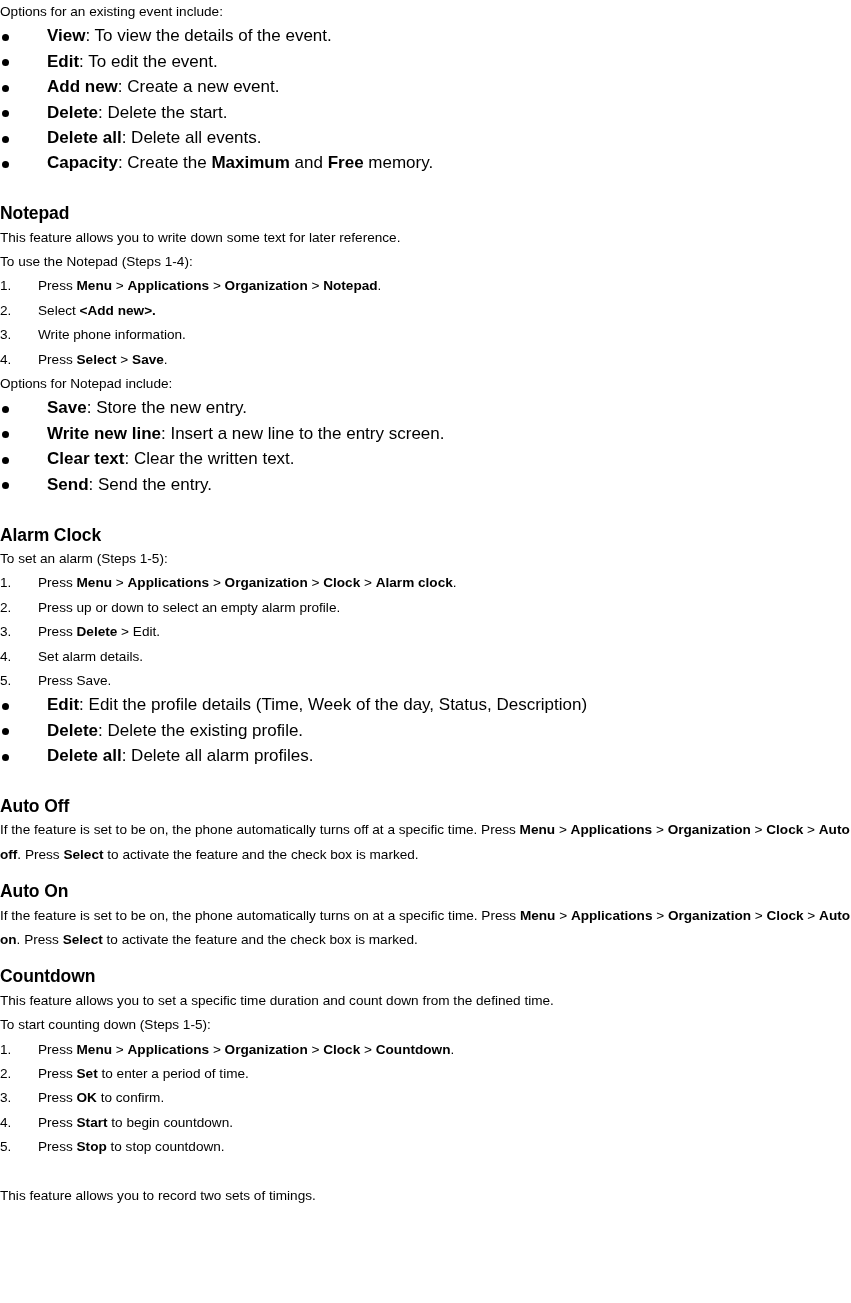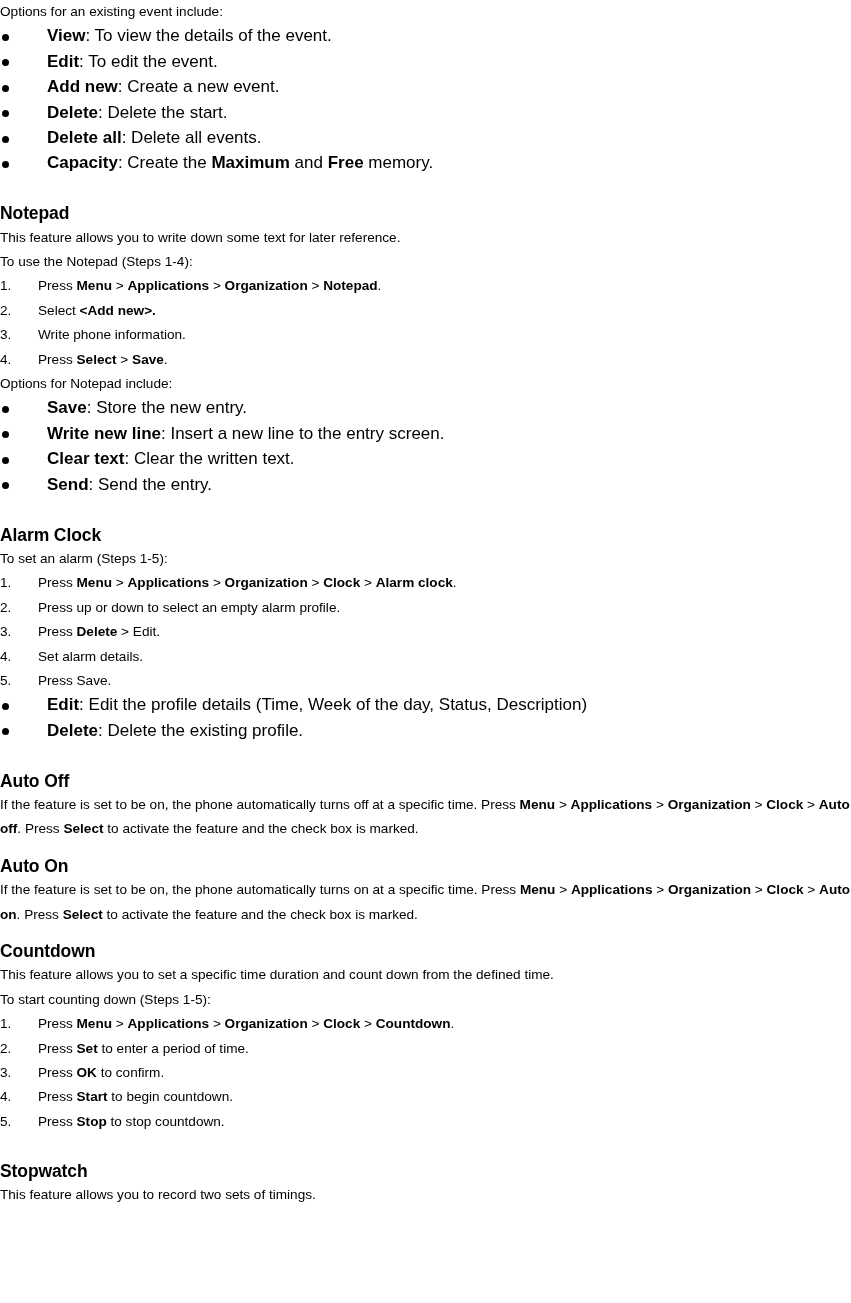--- a/index.html
+++ b/index.html
@@ -184,20 +184,24 @@
         </div>
       </div>
       <div>
         <div class="bullet-row">
           <span class="bullet-mark"><span class="dot"></span></span>
           <span class="bullet-text"><span class="b">Edit</span><span class="">: Edit the profile details (Time, Week of the day, Status, Description)</span></span>
         </div>
         <div class="bullet-row">
           <span class="bullet-mark"><span class="dot"></span></span>
           <span class="bullet-text"><span class="b">Delete</span><span class="">: Delete the existing profile.</span></span>
+        </div>
+        <div class="bullet-row">
+          <span class="bullet-mark"><span class="dot"></span></span>
+          <span class="bullet-text"><span class="b">Delete all</span><span class="">: Delete all alarm profiles.</span></span>
         </div>
       </div>
       <div class="spacer"></div>
       <div class="heading"><span class="b">Auto Off</span></div>
       <div class="para flow"><span class="">If the feature is set to be on, the phone automatically turns off at a specific time. Press </span><span class="b">Menu</span><span class=""> &gt; </span><span class="b">Applications</span><span class=""> &gt; </span><span class="b">Organization</span><span class=""> &gt; </span><span class="b">Clock</span><span class=""> &gt; </span><span class="b">Auto off</span><span class="">. Press </span><span class="b">Select</span><span class=""> to activate the feature and the check box is marked.</span></div>
       <div class="spacer-sm"></div>
       <div class="heading"><span class="b">Auto On</span></div>
       <div class="para flow"><span class="">If the feature is set to be on, the phone automatically turns on at a specific time. Press </span><span class="b">Menu</span><span class=""> &gt; </span><span class="b">Applications</span><span class=""> &gt; </span><span class="b">Organization</span><span class=""> &gt; </span><span class="b">Clock</span><span class=""> &gt; </span><span class="b">Auto on</span><span class="">. Press </span><span class="b">Select</span><span class=""> to activate the feature and the check box is marked.</span></div>
       <div class="spacer-sm"></div>
       <div class="heading"><span class="b">Countdown</span></div>
@@ -219,16 +223,15 @@
         <div class="num-row">
           <span class="num-mark">4.</span>
           <span class="num-text"><span class="">Press </span><span class="b">Start</span><span class=""> to begin countdown.</span></span>
         </div>
         <div class="num-row">
           <span class="num-mark">5.</span>
           <span class="num-text"><span class="">Press </span><span class="b">Stop</span><span class=""> to stop countdown.</span></span>
         </div>
       </div>
       <div class="spacer"></div>
-      <div class="heading"><span class="b">Stopwatch</span></div>
       <div class="para flow"><span class="">This feature allows you to record two sets of timings.</span></div>
     </div>
 </div>
 
 </body></html>

